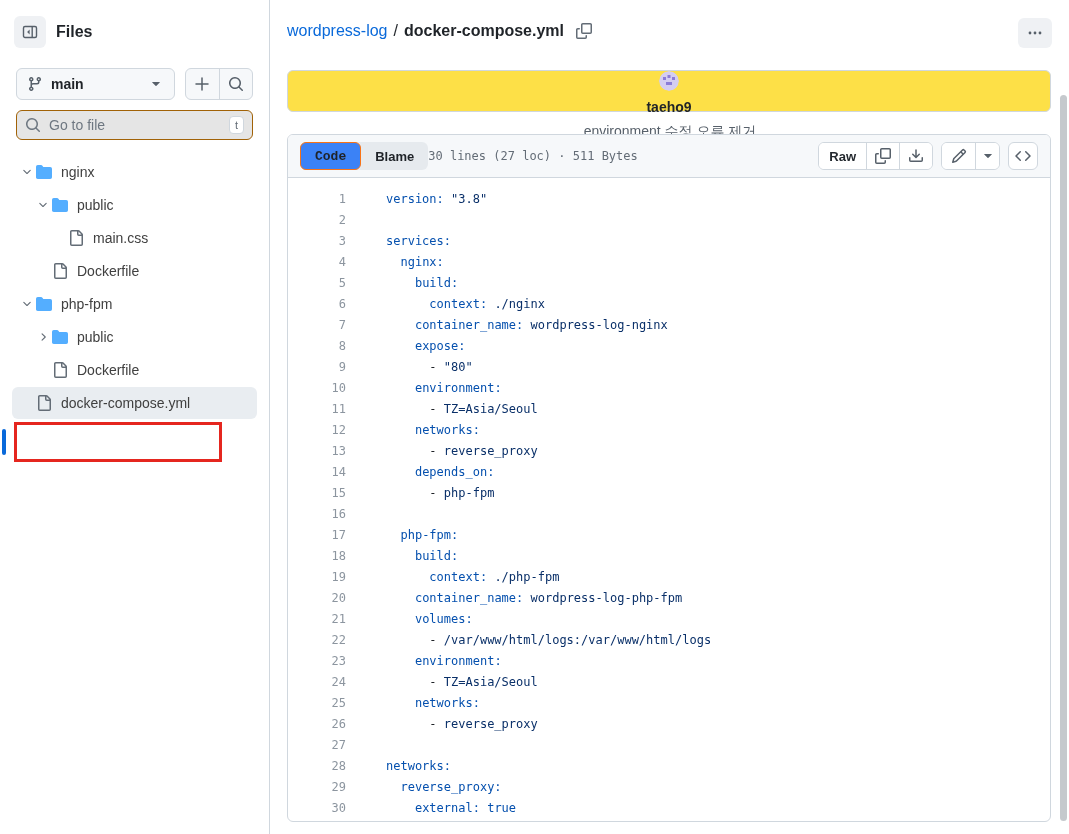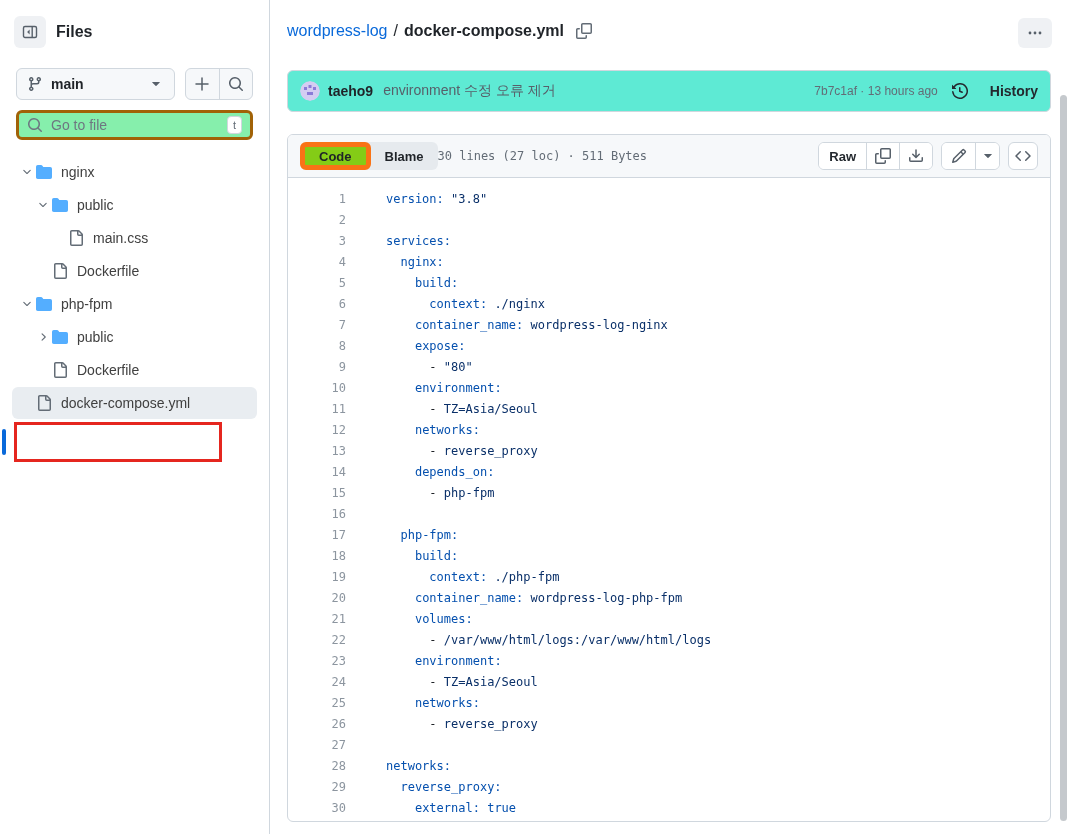--- a/index.html
+++ b/index.html
@@ -22,22 +22,22 @@
   .branch-btn { flex:1; display:flex; align-items:center; gap:8px; padding:0 10px;
     background:#f6f8fa; border:1px solid #d0d7de; border-radius:6px; cursor:pointer;
     font-family:inherit; font-size:14px; }
   .branch-name { font-weight:700; color:#1f2328; flex:1; text-align:left; }
   .mini-group { display:flex; width:68px; border:1px solid #d0d7de; border-radius:6px;
     overflow:hidden; background:#f6f8fa; }
   .mini-group button { flex:1; border:none; background:transparent; display:flex;
     align-items:center; justify-content:center; cursor:pointer; }
   .mini-group button:first-child { border-right:1px solid #d0d7de; }
 
-  .goto-row { margin:10px 16px 0 16px; height:30px; border:3px solid #a16207; border-radius:6px;
-    background:#86efac; display:flex; align-items:center; padding:0 8px; gap:8px; cursor:text; }
+  .goto-row { margin:10px 16px 0 16px; height:30px; border:1px solid #a16207; border-radius:6px;
+    background:#e5e5e5; display:flex; align-items:center; padding:0 8px; gap:8px; cursor:text; }
   .goto-placeholder { color:#6e7781; font-size:14px; flex:1; }
   .kbd { border:1px solid #d0d7de; border-radius:4px; color:#636c76; font-size:11px;
     padding:1px 5px; line-height:14px; background:#fff; }
 
   .tree { margin-top:16px; padding:0 12px; position:relative; }
   .tree-row { display:flex; align-items:center; height:32px; margin-bottom:1px;
     border-radius:6px; cursor:pointer; }
   .tree-row.selected { background:#e9edf1; }
   .twisty { width:18px; display:flex; align-items:center; justify-content:center; flex:none; }
   .tree-icon { width:16px; margin-right:9px; flex:none; display:flex; }
@@ -57,38 +57,38 @@
   .crumb-file { font-weight:700; color:#1f2328; }
   .copy-path-btn { border:none; background:transparent; margin-left:6px; cursor:pointer;
     display:flex; align-items:center; }
 
   .kebab-btn { position:absolute; right:17px; top:18px; width:34px; height:30px; border:none;
     background:#eff1f4; border-radius:6px; display:flex; align-items:center; justify-content:center;
     cursor:pointer; }
 
   .commit-bar { position:absolute; left:16px; right:18px; top:70px; height:42px;
     border:1px solid #d0d7de; border-radius:6px; display:flex; align-items:center;
-    padding:0 12px; gap:8px; background:#5eead4; }
+    padding:0 12px; gap:8px; background:#fde047;flex-direction:column; }
   .avatar { width:20px; height:20px; border-radius:50%; overflow:hidden; flex:none; }
   .commit-author { font-weight:700; font-size:14px; color:#1f2328; }
   .commit-msg { font-size:14px; color:#57606a; margin-left:2px; }
   .commit-right { margin-left:auto; display:flex; align-items:center; gap:14px; }
   .commit-meta { font-size:12px; color:#636c76; }
   .history-btn { display:flex; align-items:flex-start; gap:22px; border:none; background:transparent;
     cursor:pointer; font-family:Liberation Sans, sans-serif; }
   .history-label { font-size:14px; font-weight:700; color:#24292f; }
 
   .code-card { position:absolute; left:16px; right:18px; top:134px; height:688px;
     border:1px solid #d0d7de; border-radius:6px; overflow:hidden; background:#fff; }
   .code-header { height:43px; background:#f6f8fa; border-bottom:1px solid #d0d7de;
     display:flex; align-items:center; padding:0 12px; }
   .seg-control { display:flex; background:#e6eaee; border-radius:6px; height:28px; }
   .seg-tab { border:none; background:transparent; font-family:inherit; font-size:13px;
     font-weight:600; color:#1f2328; padding:0 14px; border-radius:6px; cursor:pointer; }
-  .seg-tab.active { background:#84cc16; border:5px solid #f97316; }
+  .seg-tab.active { background:#3b82f6; border:1px solid #f97316;font-family:Liberation Mono, monospace; }
   .code-meta { font-family:"DejaVu Sans Mono", monospace; font-size:12px;
     color:#636c76; }
   .header-actions { margin-left:auto; display:flex; align-items:center; gap:8px; }
   .btn-group { display:flex; border:1px solid #d0d7de; border-radius:6px; overflow:hidden;
     background:#fff; height:28px; }
   .btn-group > * { border:none; background:#fff; display:flex; align-items:center;
     justify-content:center; cursor:pointer; font-family:inherit; }
   .btn-group > * + * { border-left:1px solid #d0d7de; }
   .raw-label { font-size:13px; font-weight:600; color:#24292f; padding:0 10px; }
   .grp-icon { width:33px; }

